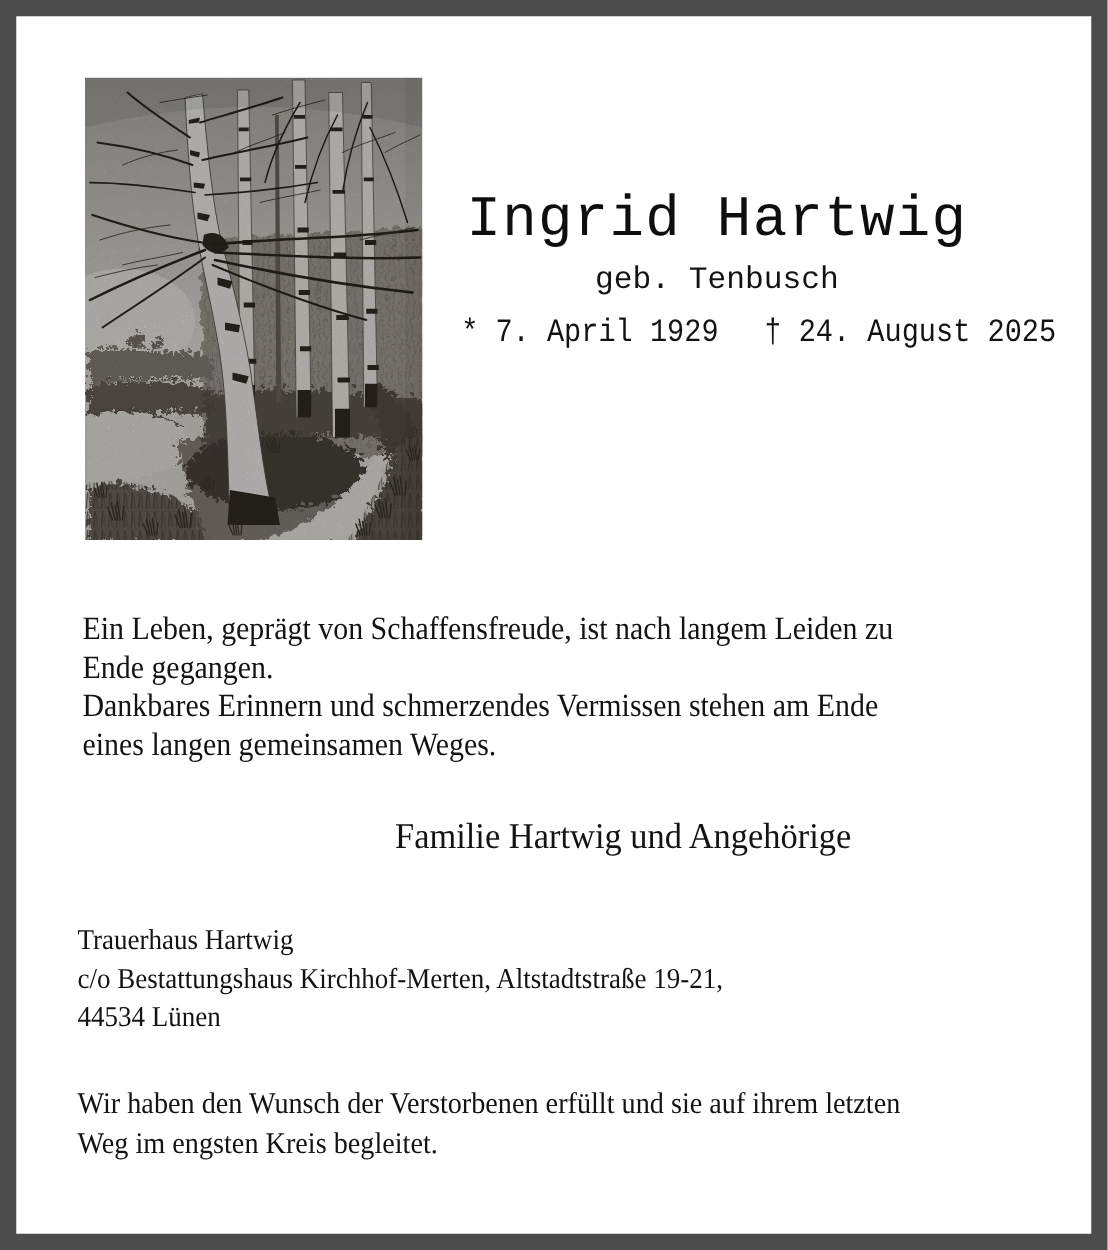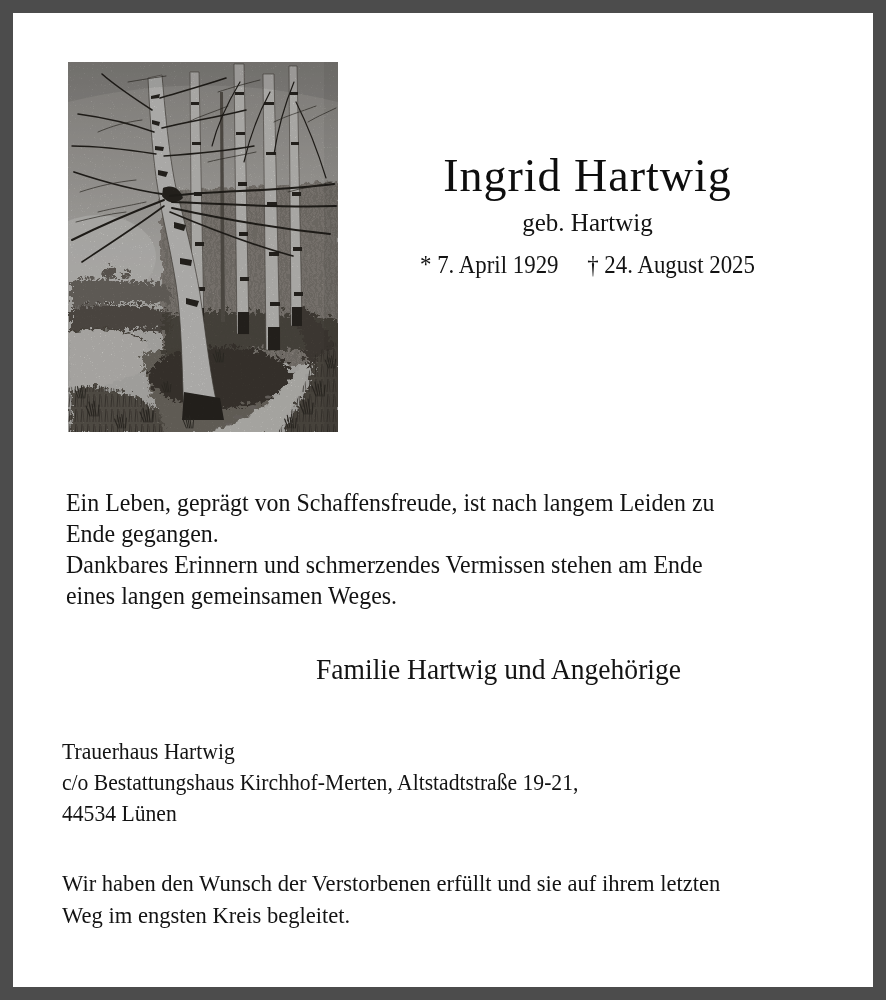--- a/index.html
+++ b/index.html
@@ -13,22 +13,23 @@
     color:#131313;
     overflow:hidden;
   }
   .artwork {
     position:absolute; left:55px; top:49px; 
     width:270px; height:370px; margin:0; overflow:hidden;
   }
   .artwork svg { display:block; width:100%; height:100%; }
 
   .header-block {
-    position:absolute; left:342px; top:140px; width:465px;
+    position:absolute; left:328px; top:140px; width:465px;
     text-align:center;
+    font-family:Liberation Mono, monospace;
   }
   .deceased-name {
     margin:0; font-weight:400; font-size:46px; line-height:1; letter-spacing:1px; color:#0e0e0e;
   }
   .maiden-name { font-size:25px; margin-top:10px; }
   .dates-line { font-size:26px; margin-top:13px; transform:scaleX(0.88); transform-origin:50% 0; white-space:nowrap; }
   .dates-line .death { margin-left:26px; }
 
   .obituary-text {
     position:absolute; left:53px; top:474px;
@@ -220,21 +221,21 @@
       <use href="#tuft" transform="translate(150,300) scale(0.8)"></use>
 
       <path d="M0,0 L270,0 L270,40 C180,18 90,18 0,40 Z" fill="#000000" opacity="0.08"></path>
       <rect x="256" y="0" width="14" height="370" fill="#000000" opacity="0.05"></rect>
       <rect x="0" y="0" width="270" height="370" filter="url(#grainF)" opacity="0.3"></rect>
     </svg>
   </figure>
 
   <header class="header-block">
     <h1 class="deceased-name">Ingrid Hartwig</h1>
-    <div class="maiden-name">geb. Hartwig</div>
+    <div class="maiden-name">geb. Tenbusch</div>
     <div class="dates-line">
       <span class="birth">* 7. April 1929</span>
       <span class="death">† 24. August 2025</span>
     </div>
   </header>
 
   <div class="obituary-text">
     <div>Ein Leben, geprägt von Schaffensfreude, ist nach langem Leiden zu</div>
     <div>Ende gegangen.</div>
     <div>Dankbares Erinnern und schmerzendes Vermissen stehen am Ende</div>

